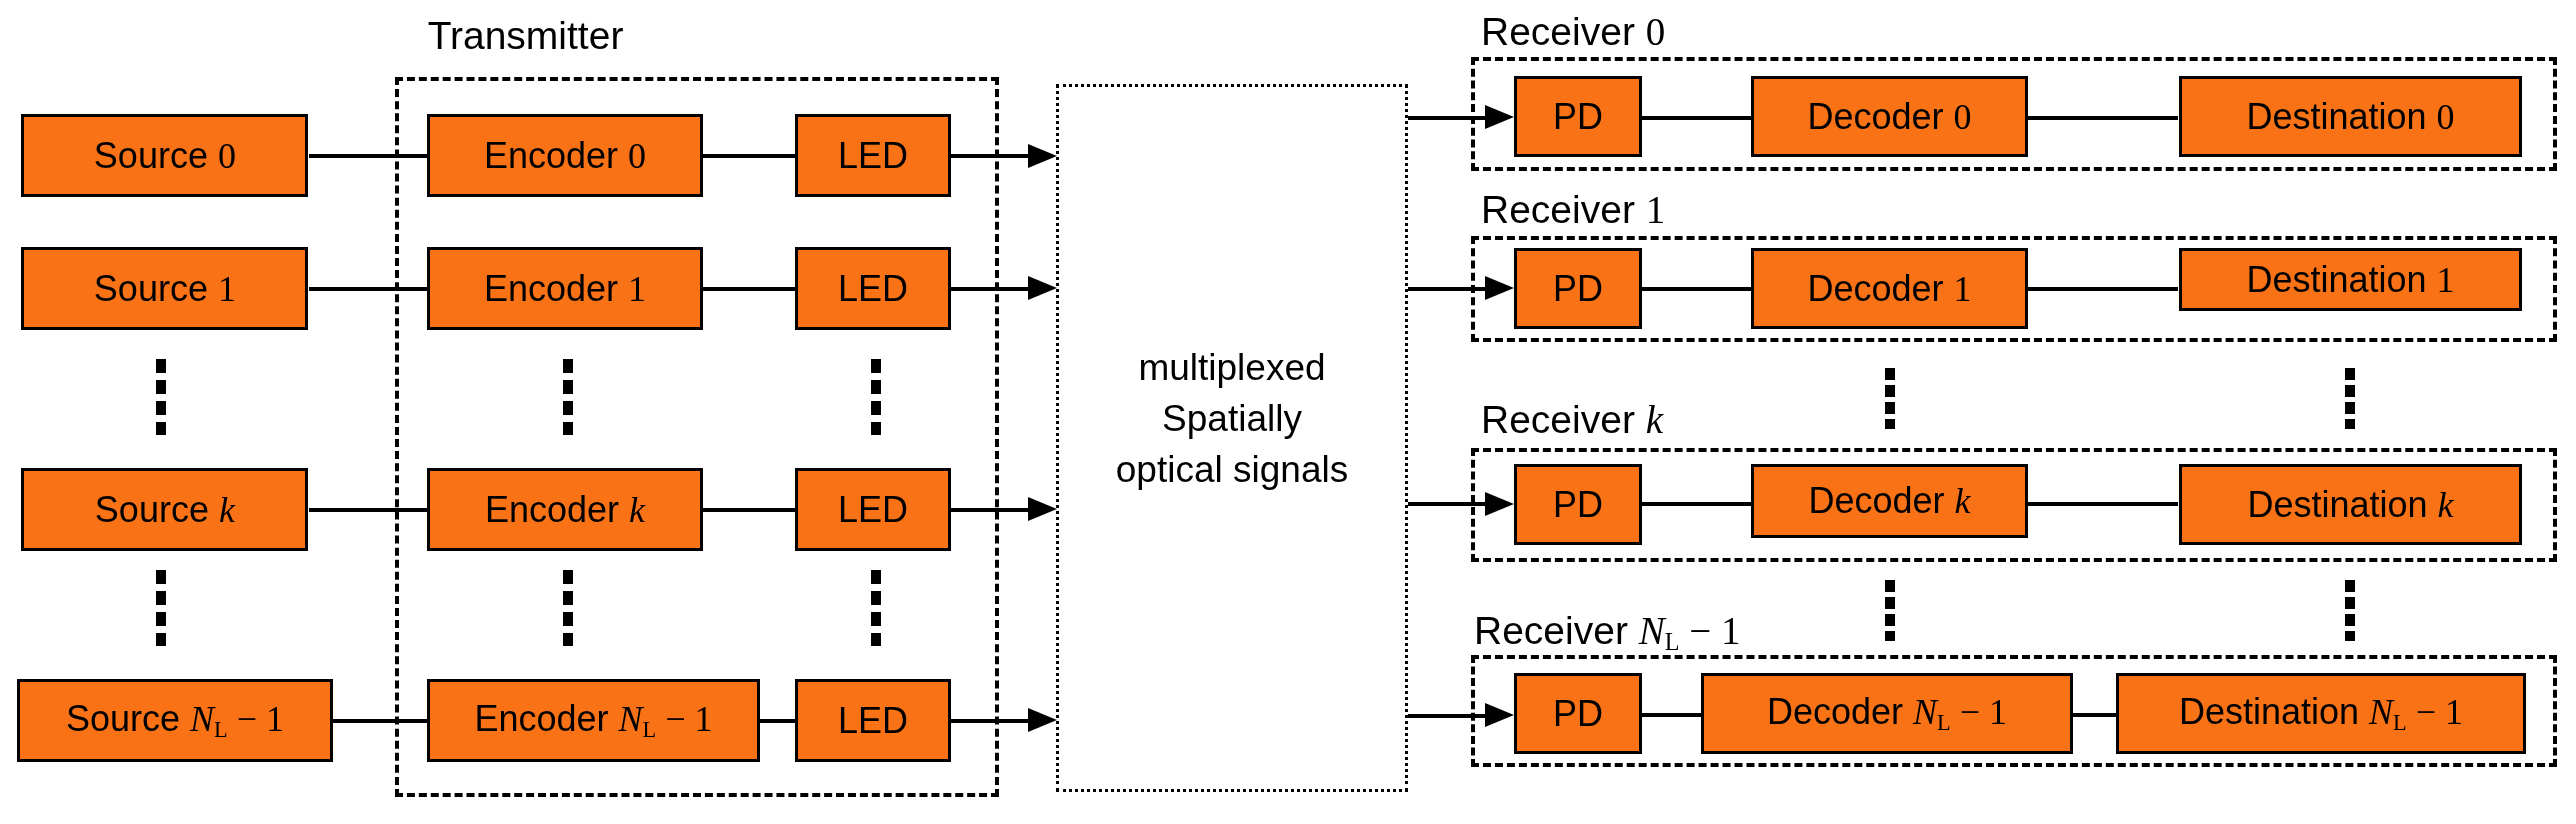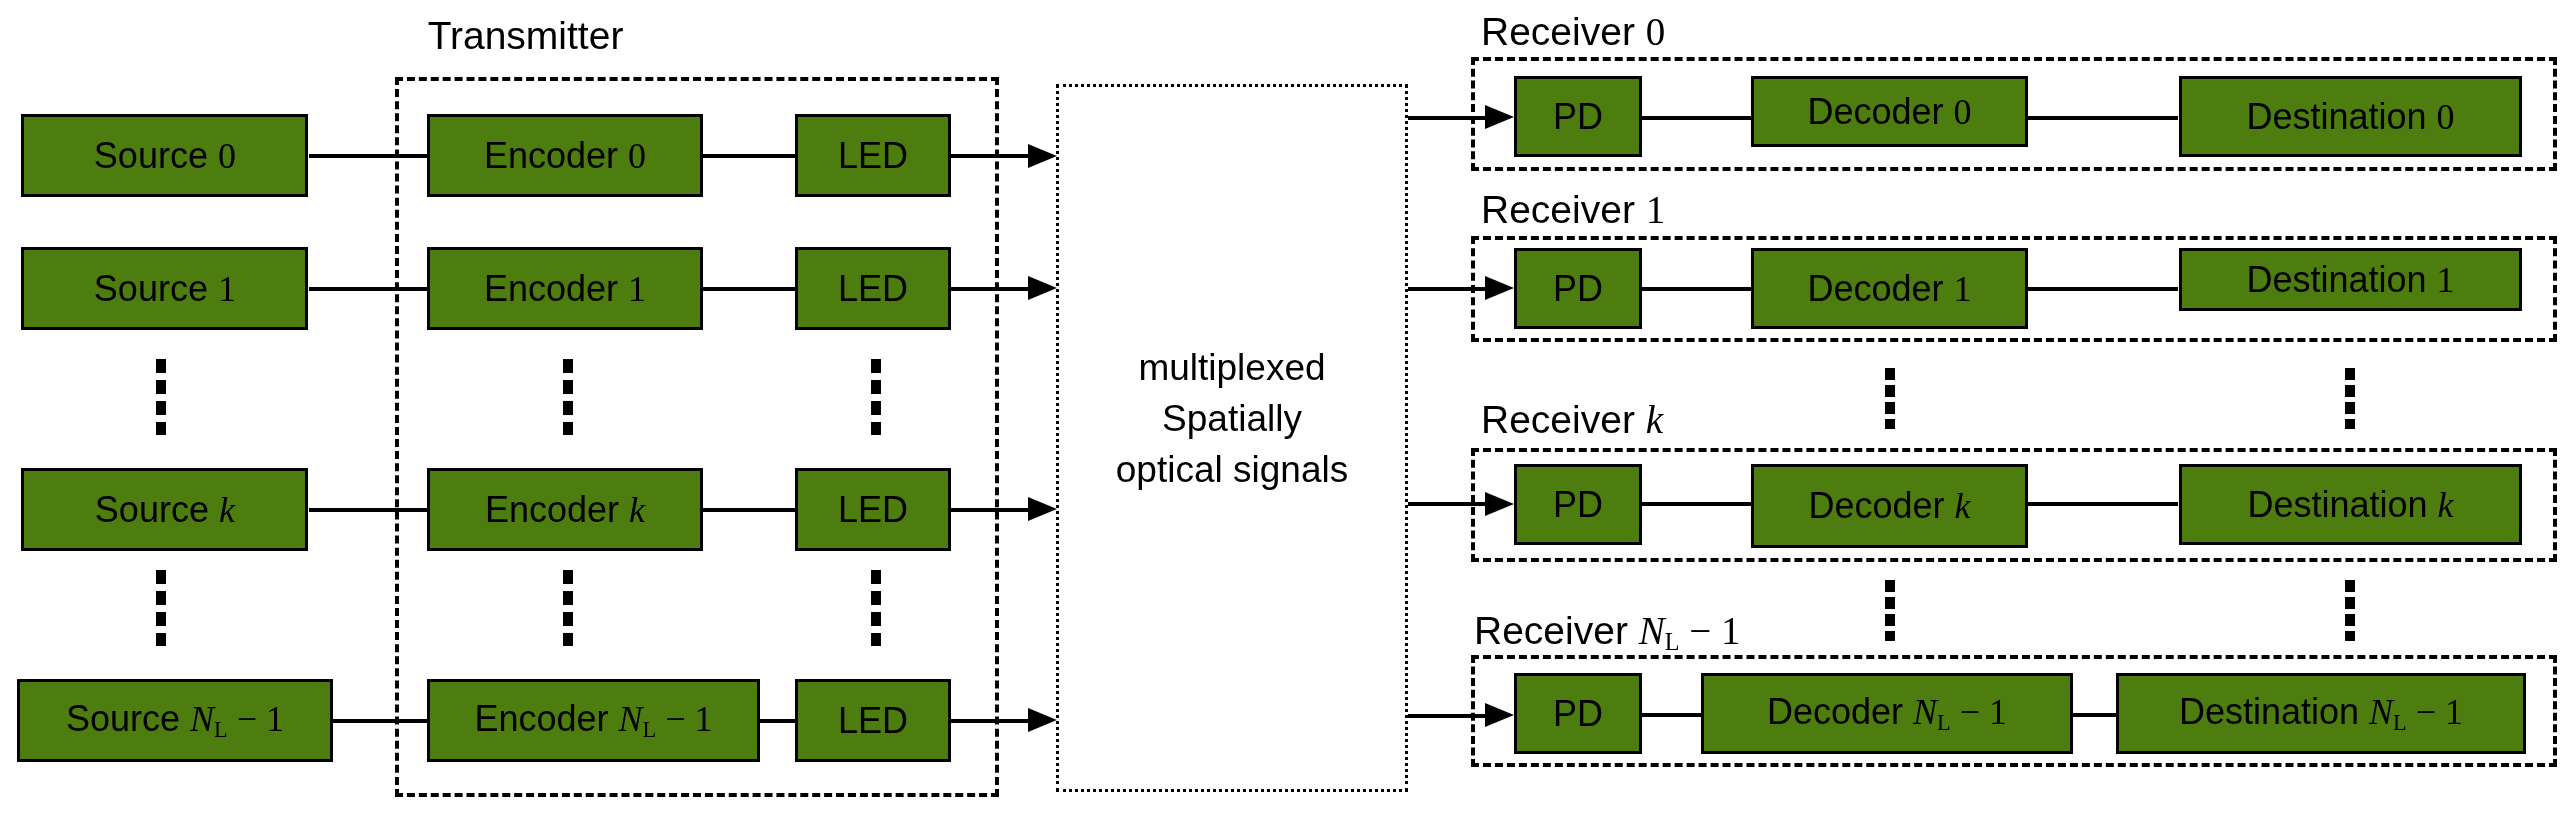--- a/index.html
+++ b/index.html
@@ -9,21 +9,21 @@
     background:#fff;
     font-family:"Liberation Sans",sans-serif;
     color:#000;
     overflow:hidden;
   }
   
   .blk{
     position:absolute;
     box-sizing:border-box;
     border:3.6px solid #000;
-    background:#4d7c0f;
+    background:#f97316;
     display:flex;align-items:center;justify-content:center;
     font-size:36px;
     white-space:nowrap;
     z-index:3;
   }
   
   .dash{
     position:absolute;
     box-sizing:border-box;
     border:4.3px dashed #000;
@@ -158,21 +158,21 @@
   <div class="line" style="left:1408px;top:502px;width:79px;"></div>
   <div class="tri" style="left:1485px;top:492px;"></div>
   <div class="line" style="left:1408px;top:714px;width:79px;"></div>
   <div class="tri" style="left:1485px;top:703px;"></div>
 
   <div class="lbl" style="left:1481px;top:8.6px;"><span class="f-sans">Receiver </span><span class="f-ser">0</span></div>
   <div class="dash" style="left:1471px;top:57px;width:1086px;height:114px;"></div>
   <div class="blk" style="left:1514px;top:76px;width:128px;height:81px;">
       <span>PD</span>
     </div>
-  <div class="blk" style="left:1751px;top:76px;width:277px;height:71px;">
+  <div class="blk" style="left:1751px;top:76px;width:277px;height:81px;">
       <span><span class="f-sans">Decoder </span><span class="f-ser">0</span></span>
     </div>
   <div class="blk" style="left:2179px;top:76px;width:343px;height:81px;">
       <span><span class="f-sans">Destination </span><span class="f-ser">0</span></span>
     </div>
   <div class="line" style="left:1642px;top:116px;width:109px;"></div>
   <div class="line" style="left:2028px;top:116px;width:150px;"></div>
 
   <div class="lbl" style="left:1481px;top:187px;"><span class="f-sans">Receiver </span><span class="f-ser">1</span></div>
   <div class="dash" style="left:1471px;top:236px;width:1086px;height:106px;"></div>
@@ -186,21 +186,21 @@
       <span><span class="f-sans">Destination </span><span class="f-ser">1</span></span>
     </div>
   <div class="line" style="left:1642px;top:287px;width:109px;"></div>
   <div class="line" style="left:2028px;top:287px;width:150px;"></div>
 
   <div class="lbl" style="left:1481px;top:397px;text-align:right;"><span class="f-sans">Receiver </span><span class="f-seri">k</span></div>
   <div class="dash" style="left:1471px;top:448px;width:1086px;height:114px;"></div>
   <div class="blk" style="left:1514px;top:464px;width:128px;height:81px;">
       <span>PD</span>
     </div>
-  <div class="blk" style="left:1751px;top:464px;width:277px;height:84px;">
+  <div class="blk" style="left:1751px;top:464px;width:277px;height:74px;">
       <span><span class="f-sans">Decoder </span><span class="f-seri">k</span></span>
     </div>
   <div class="blk" style="left:2179px;top:464px;width:343px;height:81px;">
       <span><span class="f-sans">Destination </span><span class="f-seri">k</span></span>
     </div>
   <div class="line" style="left:1642px;top:502px;width:109px;"></div>
   <div class="line" style="left:2028px;top:502px;width:150px;"></div>
 
   <div class="lbl" style="left:1474px;top:608px;"><span class="f-sans">Receiver </span><span class="f-seri">N</span><span class="f-sub">L</span><span class="f-ser"> − 1</span></div>
   <div class="dash" style="left:1471px;top:655px;width:1086px;height:112px;"></div>

